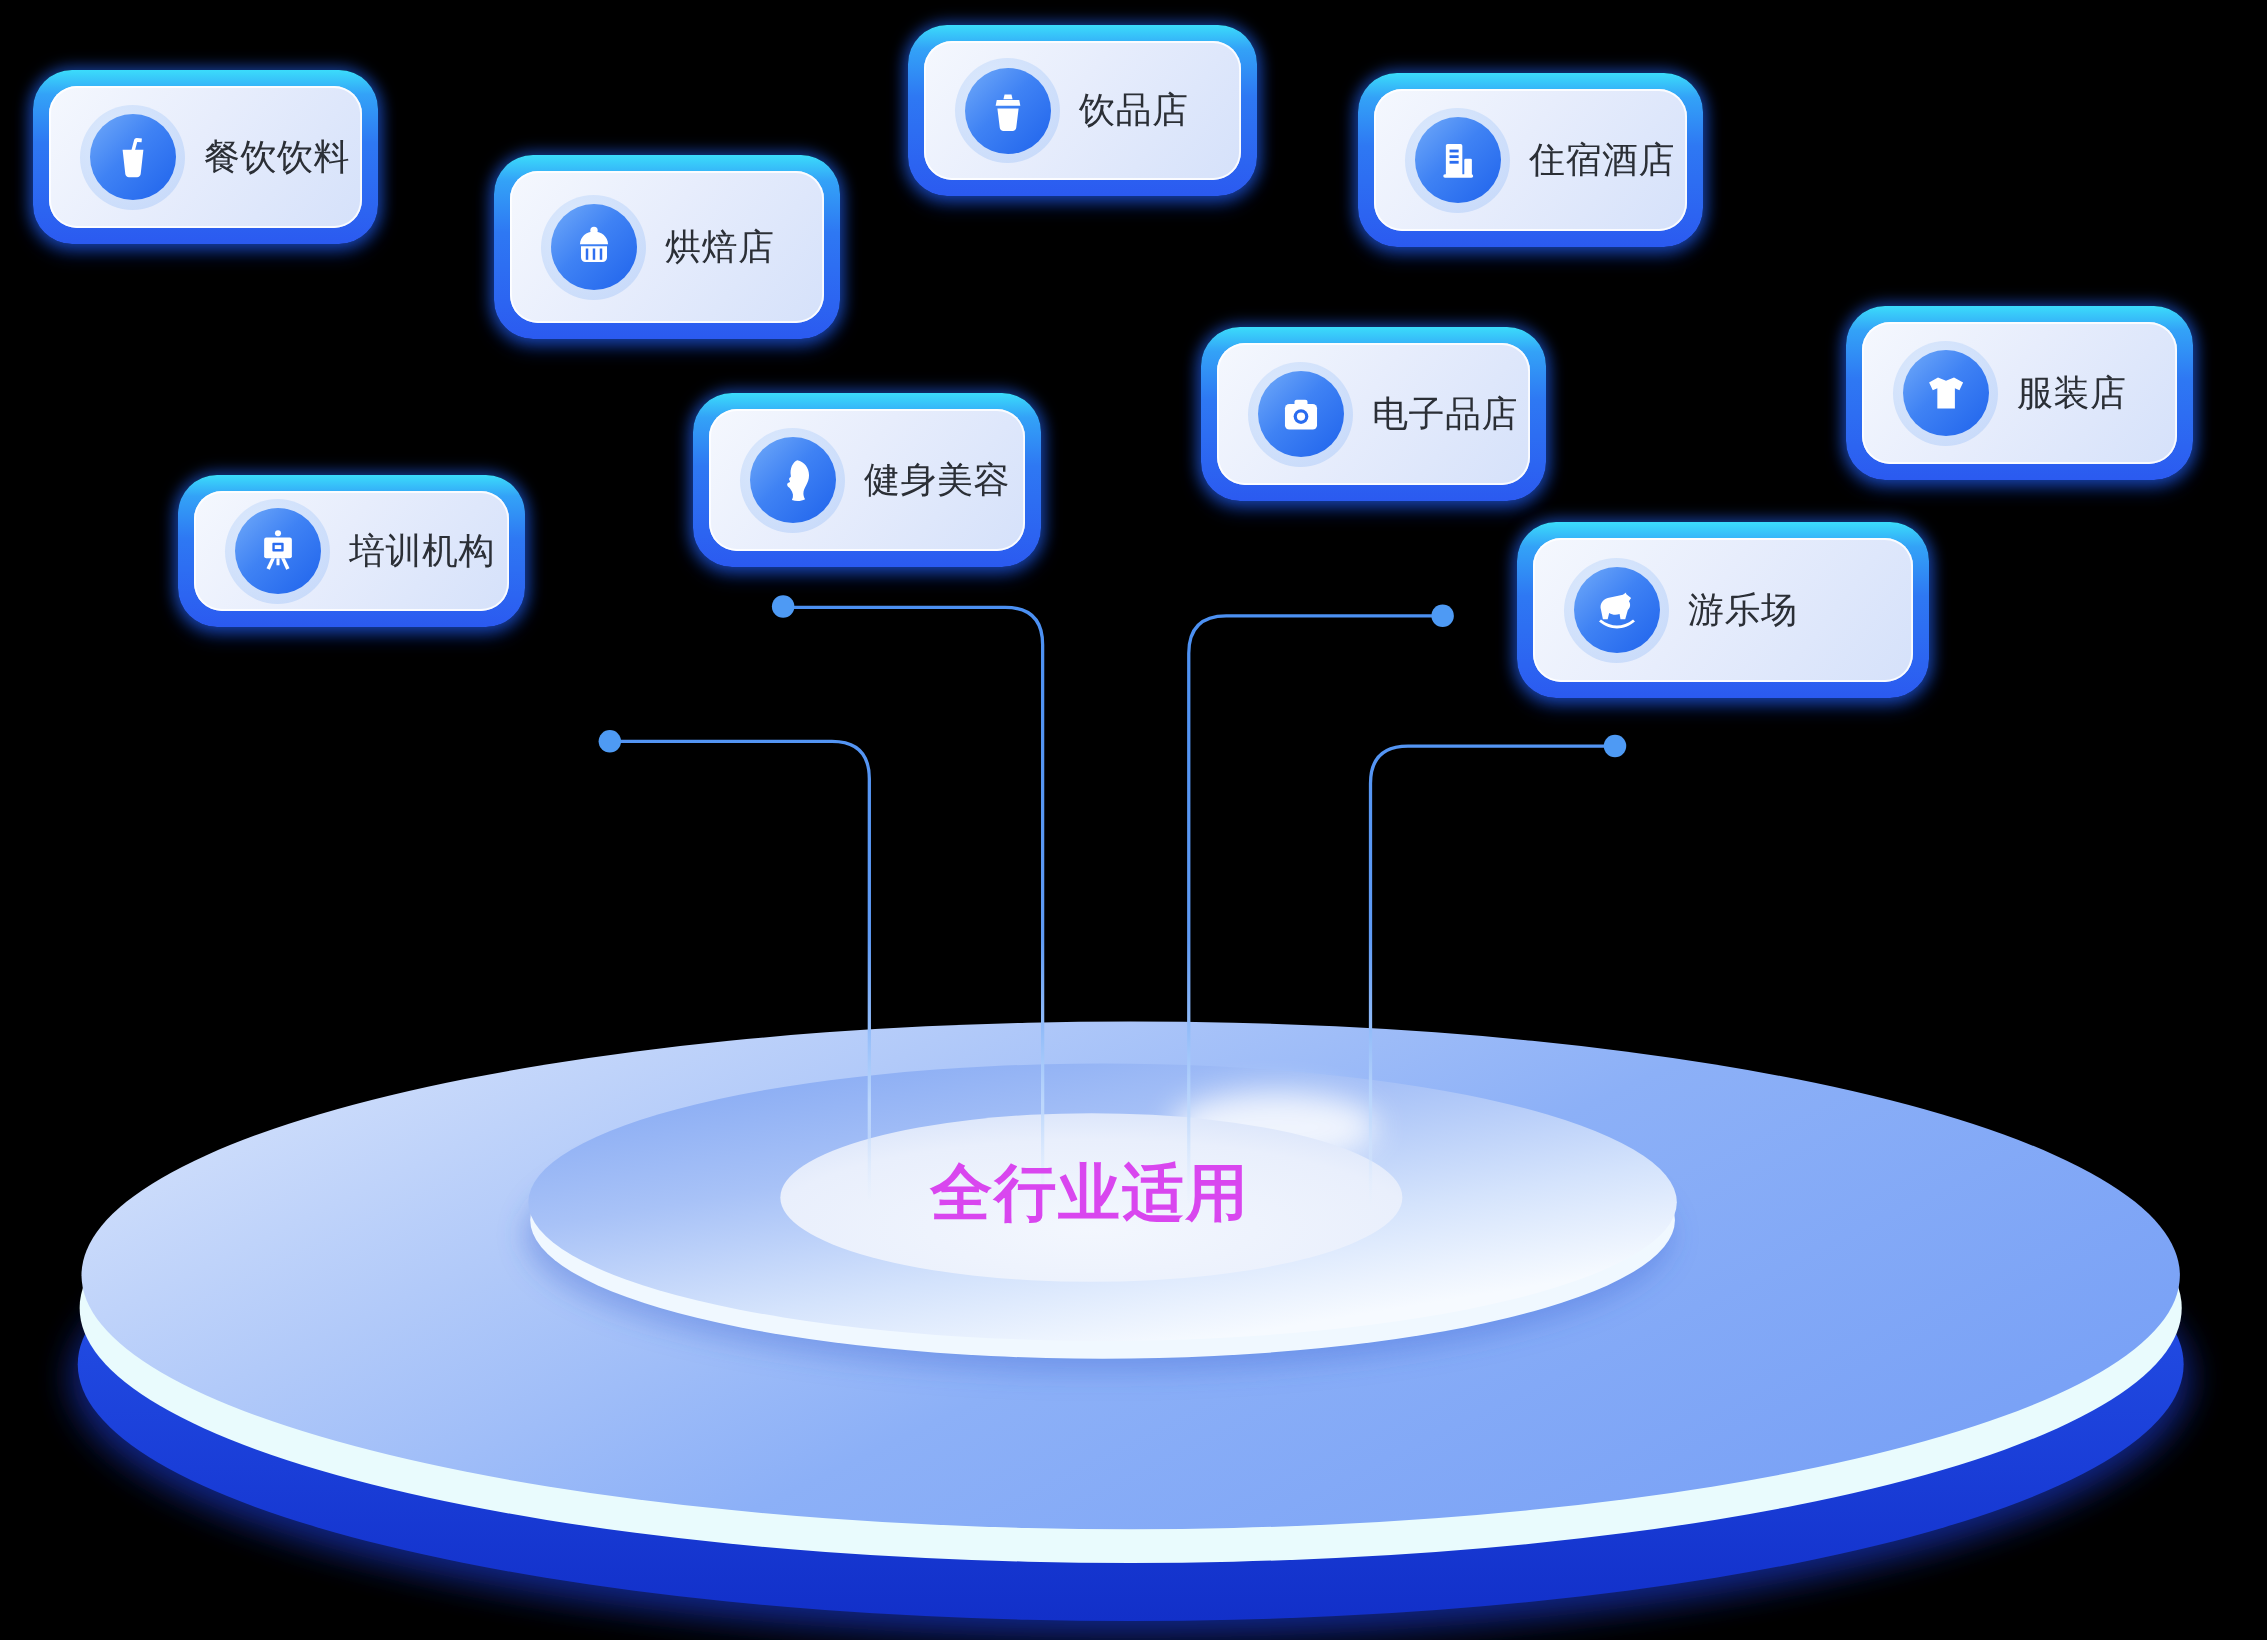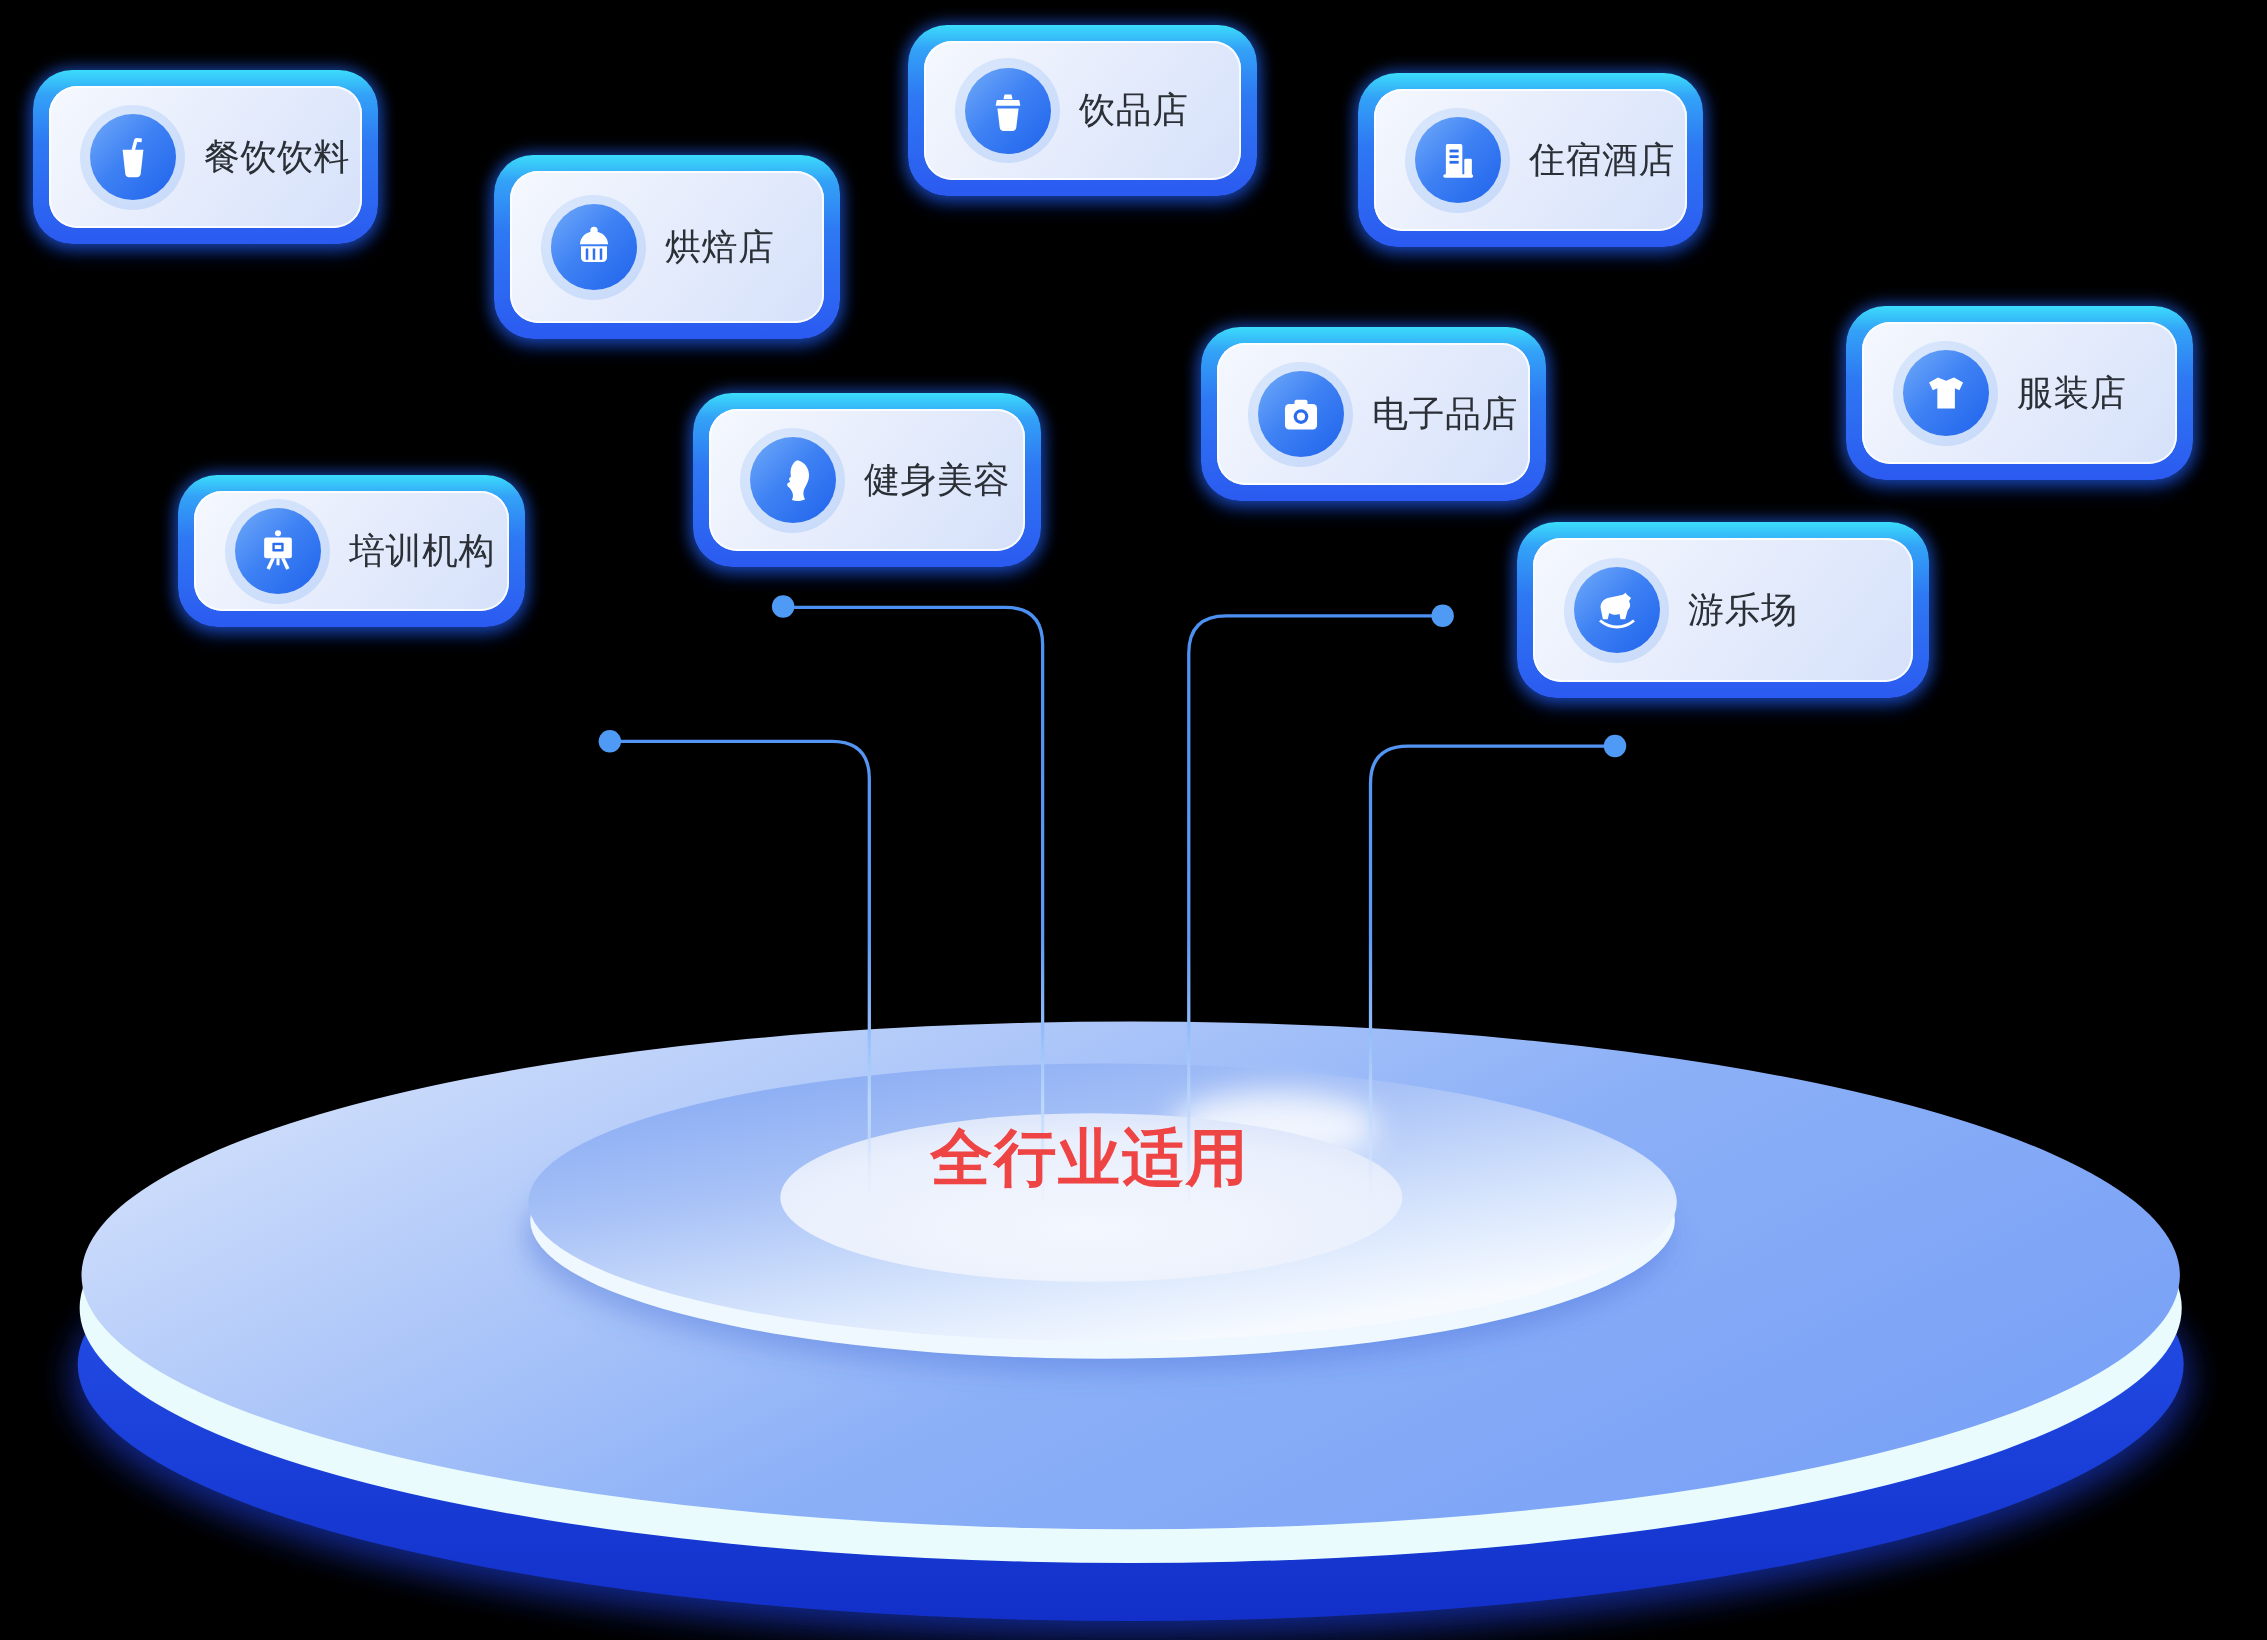--- a/index.html
+++ b/index.html
@@ -13,22 +13,22 @@
     background: linear-gradient(128deg, #f5f8fe 0%, #e7edfc 45%, #d5e1fa 100%);
     box-shadow: inset 0 0 0 1.9px rgba(255,255,255,0.85); }
   .icon-halo { flex: none; width: 105px; height: 105px; margin-left: 31px; border-radius: 50%;
     background: radial-gradient(circle at 35% 30%, rgba(218,232,252,0.95), rgba(168,198,248,0.55));
     display: flex; align-items: center; justify-content: center; }
   .icon-circle { width: 86px; height: 86px; border-radius: 50%;
     background: linear-gradient(135deg, #72abf9 0%, #3f82f4 45%, #1f63ec 100%);
     display: flex; align-items: center; justify-content: center; }
   .icon-circle svg { width: 52px; height: 52px; }
   .badge-label { margin-left: 19px; font-size: 36px; font-weight: 500; color: #2b2f36; letter-spacing: 0.5px; white-space: nowrap; }
-  #center-label { position: absolute; left: 809px; top: 1116px; width: 562px; text-align: center;
-    font-size: 62px; font-weight: 600; color: #ef4444; letter-spacing: 1.9px; }
+  #center-label { position: absolute; left: 809px; top: 1151px; width: 562px; text-align: center;
+    font-size: 62px; font-weight: 600; color: #d946ef; letter-spacing: 1.9px; }
 </style>
 </head>
 <body>
 
 <div id="canvas">
 
   <svg id="platform-svg" width="2267" height="1641" viewBox="0 0 2420 1751">
     <defs>
       <linearGradient id="gradTop" x1="0" y1="0.1" x2="1" y2="0.6">
         <stop offset="0" stop-color="#d9e5fc"></stop>

